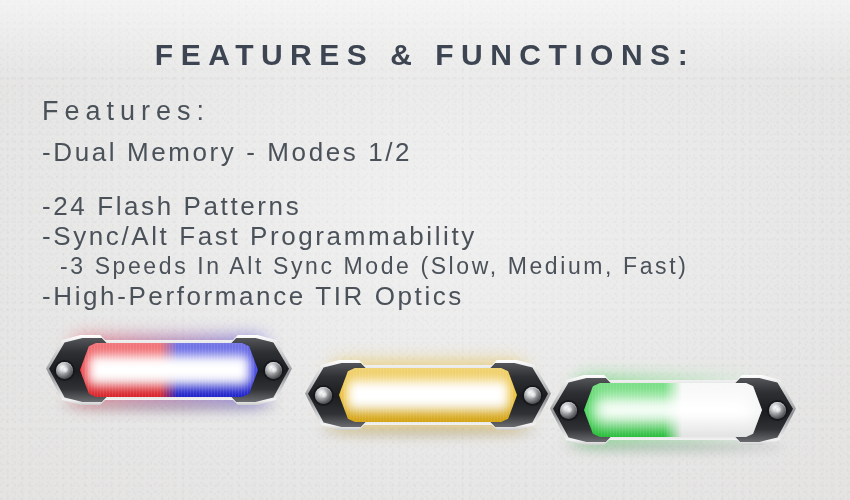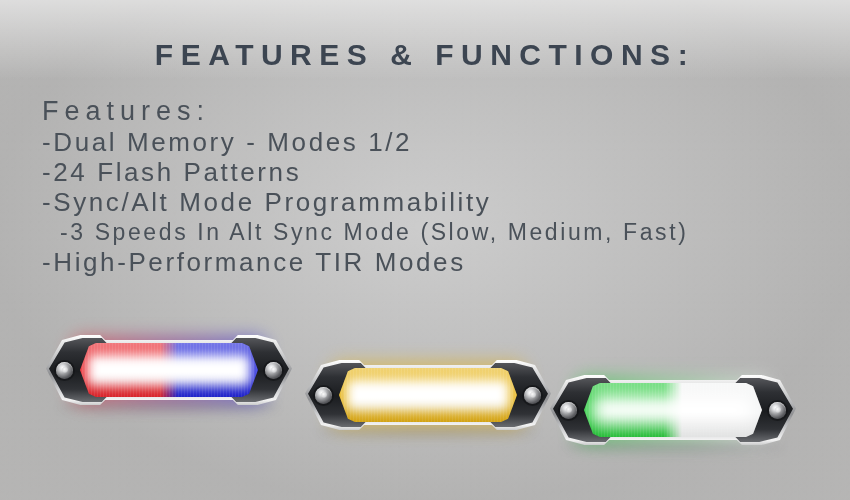--- a/index.html
+++ b/index.html
@@ -65,20 +65,21 @@
     left: 42px;
     top: 96px;
     width: 780px;
   }
   #features-heading {
     font-size: 27px;
     font-weight: 400;
     letter-spacing: 6px;
     color: #454d57;
     line-height: 1.15;
+    margin-bottom: 10px;
   }
   .feature-line {
     font-size: 26px;
     font-weight: 400;
     letter-spacing: 2.6px;
     color: #4a5159;
     line-height: 30px;
     white-space: nowrap;
   }
   .feature-line.indented {
@@ -230,40 +231,40 @@
     bottom: -7px;
     height: 11px;
     border-radius: 50%;
     background: rgba(90,92,98,.22);
     filter: blur(5px);
   }
 </style>
 </head>
 <body>
 
-<div id="slide" style="background-color: #a3a3a3;">
+<div id="slide" style="background-color: #e5e5e5;">
 
   <div id="paper-texture"></div>
   <div id="paper-vignette"></div>
 
   <div id="title" style="color: rgb(60, 69, 81);">FEATURES &amp; FUNCTIONS:</div>
 
   <div id="features-block">
 
     <div id="features-heading" style="color: rgb(74, 81, 89);">Features:</div>
 
     <div class="feature-line" style="color: rgb(74, 81, 89);">-Dual Memory - Modes 1/2</div>
 
-    <div class="feature-line" style="color: rgb(74, 81, 89);">-24 Flash Patterns</div>
-
-    <div class="feature-line" style="color: rgb(74, 81, 89);">-Sync/Alt Mode Programmability</div>
+    <div class="feature-line" style="color: rgb(74, 81, 89); margin-top: 24px;">-24 Flash Patterns</div>
+
+    <div class="feature-line" style="color: rgb(74, 81, 89);">-Sync/Alt Fast Programmability</div>
 
     <div class="feature-line indented" style="color: rgb(74, 81, 89);">-3 Speeds In Alt Sync Mode (Slow, Medium, Fast)</div>
 
-    <div class="feature-line" style="color: rgb(74, 81, 89);">-High-Performance TIR Modes</div>
+    <div class="feature-line" style="color: rgb(74, 81, 89);">-High-Performance TIR Optics</div>
   </div>
 
   <div class="light-module" id="light-1" style="left:46px; top:335px;">
     <div class="module-shadow"></div>
     <div class="glow" id="glow-1" style="background: linear-gradient(90deg, rgb(232, 36, 43) 0%, rgb(31, 34, 216) 100%);"></div>
     <div class="housing">
       <div class="bezel"></div>
     </div>
     <div class="lens">
       <div class="lens-color" id="lens-color-1" style="background: linear-gradient(90deg, rgb(232, 36, 43) 0%, rgb(232, 36, 43) 45%, rgb(31, 34, 216) 55%, rgb(31, 34, 216) 100%);"></div>

